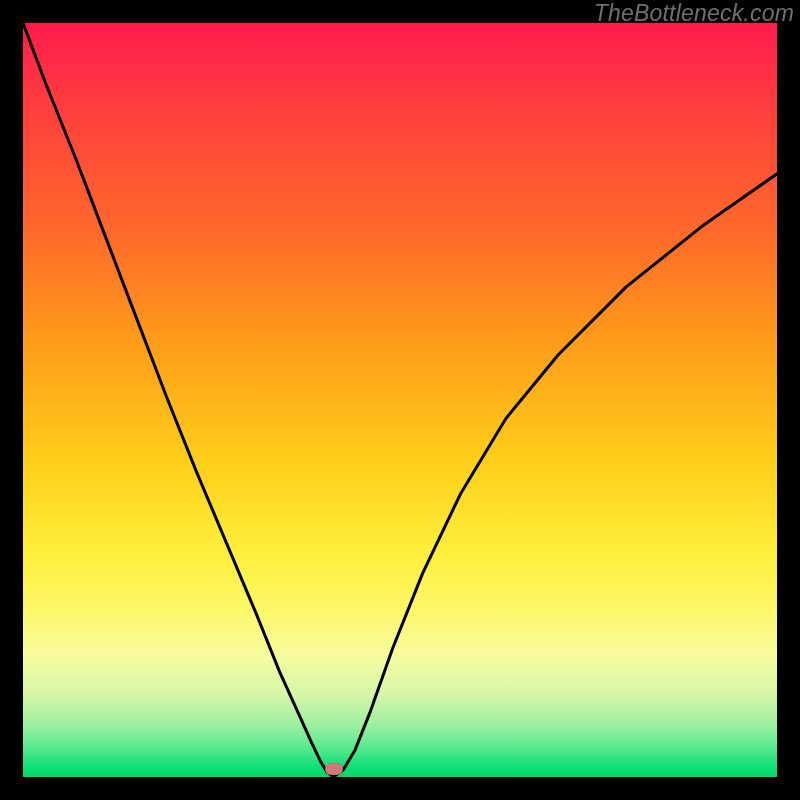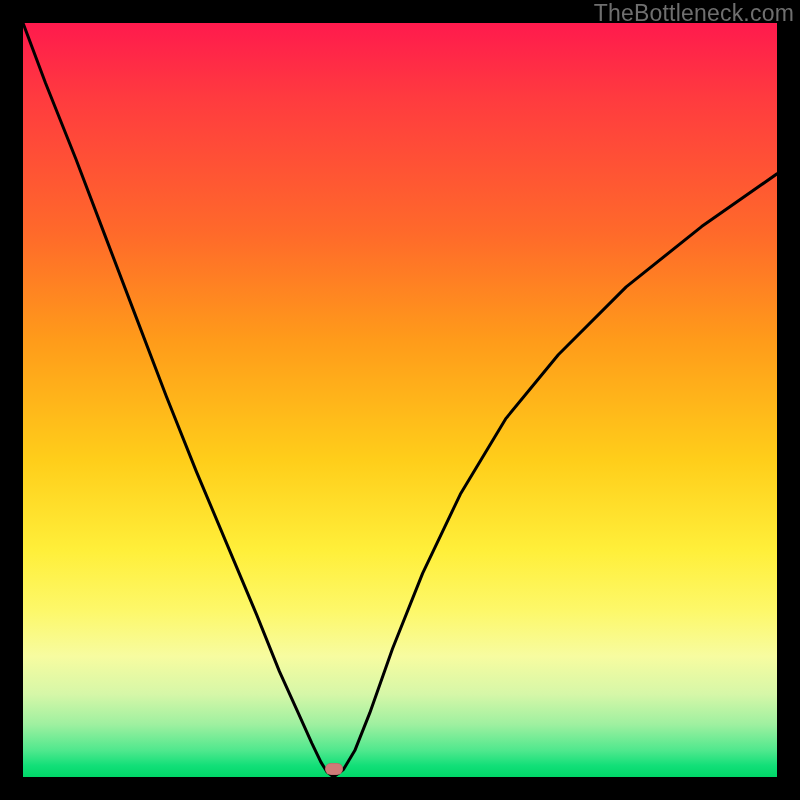--- a/index.html
+++ b/index.html
@@ -68,20 +68,21 @@
     box-shadow: inset 0 0 0 0.5px rgba(0,0,0,0.15);
   }
   .watermark {
     position: absolute;
     top: 0px;
     right: 6px;
     color: #6f6f6f;
     font-size: 23px;
     letter-spacing: 0.2px;
     user-select: none;
+    font-style: italic;
   }
 </style>
 </head>
 <body>
 
 <div class="watermark">TheBottleneck.com</div>
 
 <div class="frame">
   <div class="plot-area">
     <div class="gradient-bg"></div>

